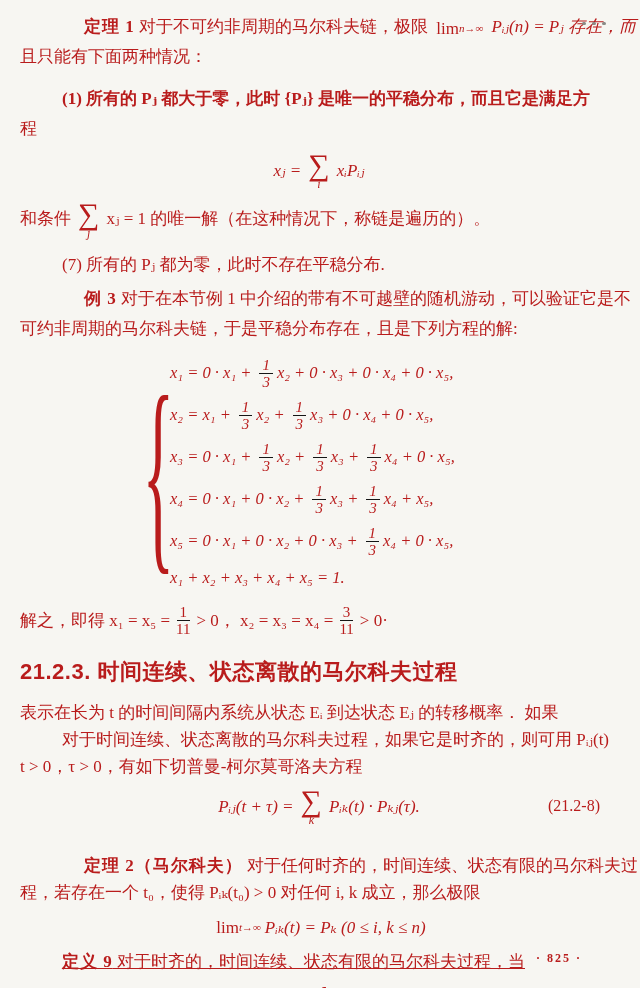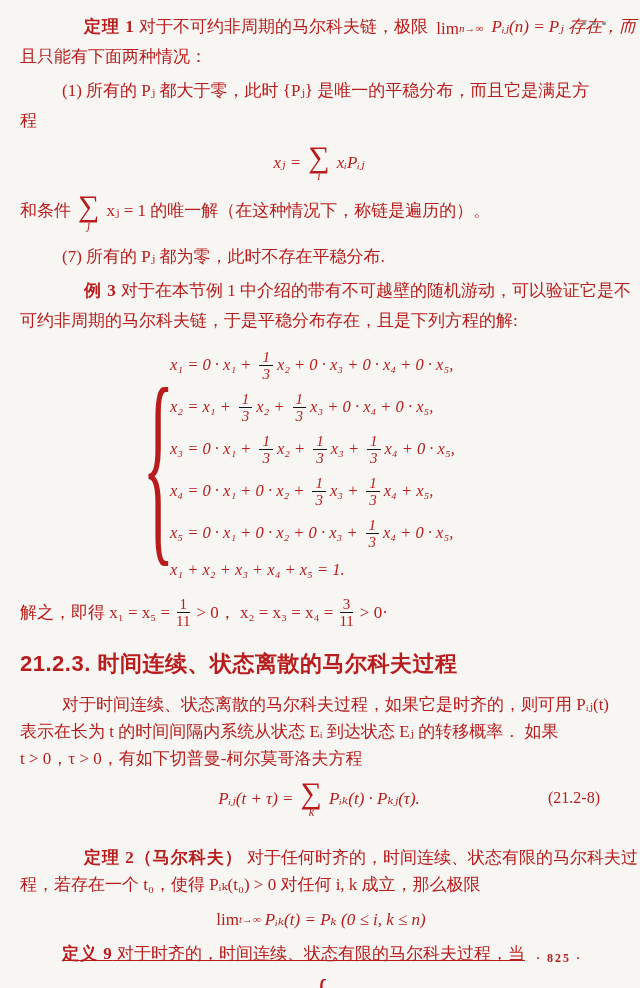--- a/index.html
+++ b/index.html
@@ -71,21 +71,21 @@
       <b class="hlabel">定理 1</b>
       <span>对于不可约非周期的马尔科夫链，极限</span>
       <span class="limop">
         <span class="t mi">lim</span>
         <span class="sub">n→∞</span>
       </span>
       <span class="mi">Pᵢⱼ(n) = Pⱼ 存在，而</span>
     </div>
     <div class="line">且只能有下面两种情况：</div>
 
-    <div class="line indent1" style="margin-top:4px;">(1) 所有的 Pⱼ 都大于零，此时 {Pⱼ} 是唯一的平稳分布，而且它是满足方</div>
+    <div class="line indent1" style="margin-top:12px;font-weight:bold;">(1) 所有的 Pⱼ 都大于零，此时 {Pⱼ} 是唯一的平稳分布，而且它是满足方</div>
     <div class="line">程</div>
 
     <div class="ceq" style="height:52px;">
       <span>xⱼ =</span>
       <span class="bigop">
         <span class="op">∑</span>
         <span class="sub">i</span>
       </span>
       <span>xᵢPᵢⱼ</span>
     </div>
@@ -190,22 +190,22 @@
       <span class="frac">
           <span class="num">3</span>
           <span class="den">11</span>
         </span>
       <span>&gt; 0·</span>
     </div>
 
     <div class="secheading">21.2.3. 时间连续、状态离散的马尔科夫过程</div>
 
     <div class="para26" style="margin-top:12px;">
+      <div class="line">表示在长为 t 的时间间隔内系统从状态 Eᵢ 到达状态 Eⱼ 的转移概率． 如果</div>
       <div class="line indent1">对于时间连续、状态离散的马尔科夫过程，如果它是时齐的，则可用 Pᵢⱼ(t)</div>
-      <div class="line">表示在长为 t 的时间间隔内系统从状态 Eᵢ 到达状态 Eⱼ 的转移概率． 如果</div>
       <div class="line">t &gt; 0，τ &gt; 0，有如下切普曼-柯尔莫哥洛夫方程</div>
     </div>
 
     <div class="ceq" style="height:52px;">
       <span>Pᵢⱼ(t + τ) =</span>
       <span class="bigop">
         <span class="op">∑</span>
         <span class="sub">k</span>
       </span>
       <span>Pᵢₖ(t) · Pₖⱼ(τ).</span>

